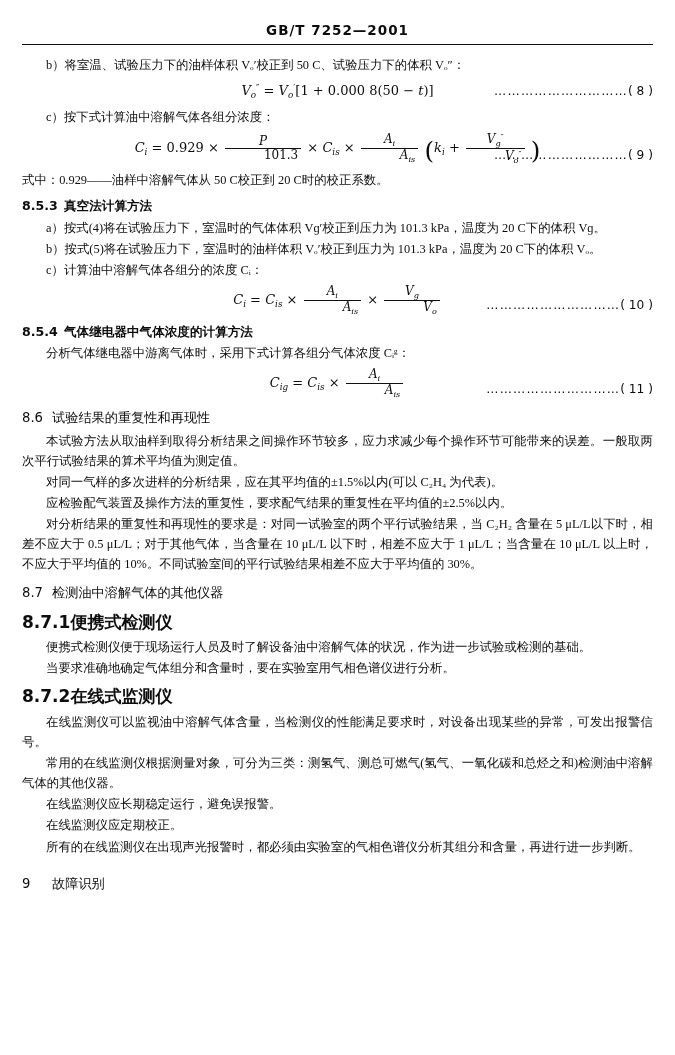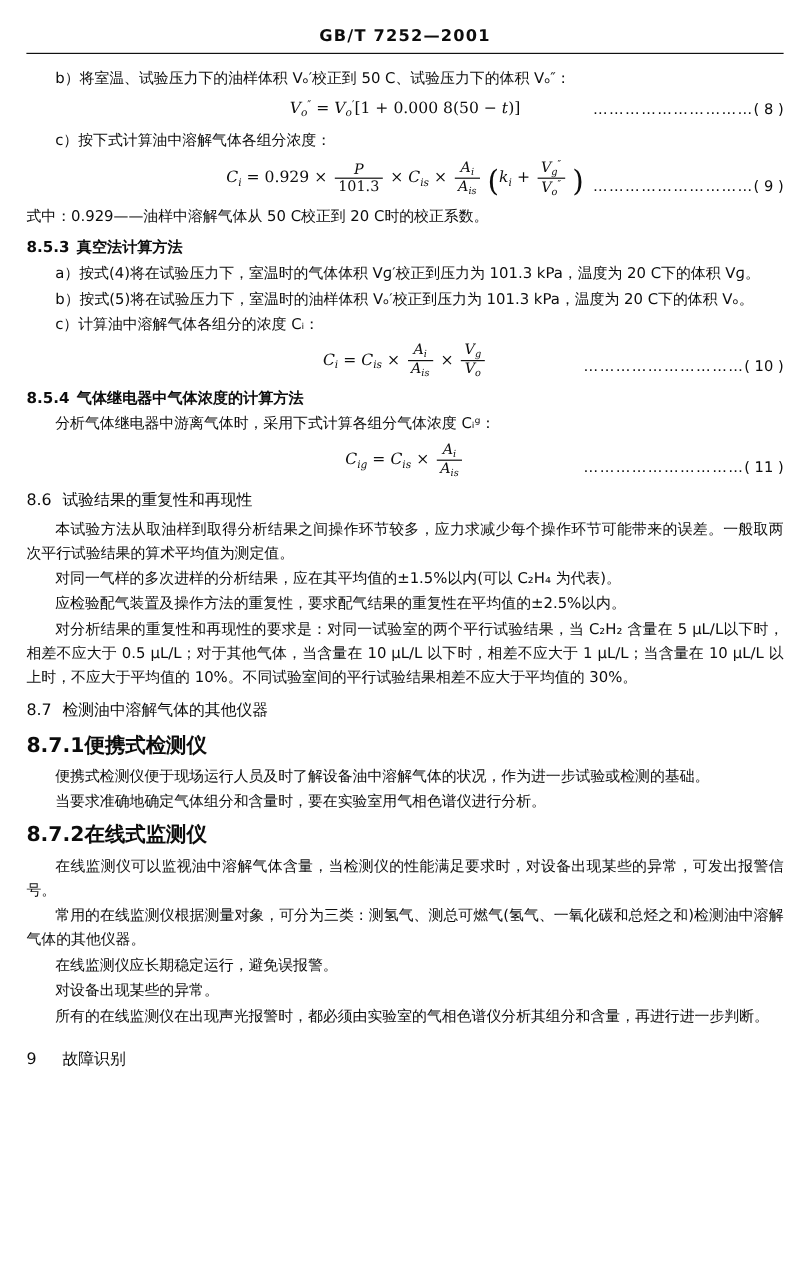--- a/index.html
+++ b/index.html
@@ -38,20 +38,21 @@
     margin: 0 0 10px 0;
   }
   
   .body {
     font-size: 12.4px;
     line-height: 1.62;
     text-align: justify;
   }
   .p {
     margin: 0 0 1px 0;
+    font-family: Liberation Serif, serif;
   }
   .indent1 { text-indent: 24px; }
   .indent2 { padding-left: 24px; text-indent: 0; }
   .sec {
     margin: 6px 0 1px 0;
     font-weight: bold;
     font-size: 12.6px;
   }
   .sec .num {
     display: inline-block;
@@ -119,20 +120,21 @@
     margin: 0 2px;
   }
   .frac .nu {
     display: block;
     border-bottom: 1px solid #111;
     padding: 0 3px 0px 3px;
   }
   .frac .de {
     display: block;
     padding: 0px 3px 0 3px;
+    margin-left: 36px;
   }
   .paren-big {
     font-size: 1.9em;
     vertical-align: -0.28em;
     line-height: 0.6;
     font-family: "DejaVu Serif","Liberation Serif",serif;
   }
 </style>
 </head>
 <body>
@@ -227,21 +229,21 @@
     </p>
     <p class="p indent1">便携式检测仪便于现场运行人员及时了解设备油中溶解气体的状况，作为进一步试验或检测的基础。</p>
     <p class="p indent1">当要求准确地确定气体组分和含量时，要在实验室用气相色谱仪进行分析。</p>
 
     <p class="sec-sub">
       <span class="num">8.7.2</span><span>在线式监测仪</span>
     </p>
     <p class="p indent1">在线监测仪可以监视油中溶解气体含量，当检测仪的性能满足要求时，对设备出现某些的异常，可发出报警信号。</p>
     <p class="p indent1">常用的在线监测仪根据测量对象，可分为三类：测氢气、测总可燃气(氢气、一氧化碳和总烃之和)检测油中溶解气体的其他仪器。</p>
     <p class="p indent1">在线监测仪应长期稳定运行，避免误报警。</p>
-    <p class="p indent1">对设备出现某些的异常。</p>
+    <p class="p indent1">在线监测仪应定期校正。</p>
     <p class="p indent1">所有的在线监测仪在出现声光报警时，都必须由实验室的气相色谱仪分析其组分和含量，再进行进一步判断。</p>
 
     <p class="sec-big" style="margin-top:16px">
       <span class="num">9</span><span>故障识别</span>
     </p>
 
 
   </div>
 </div>
 

